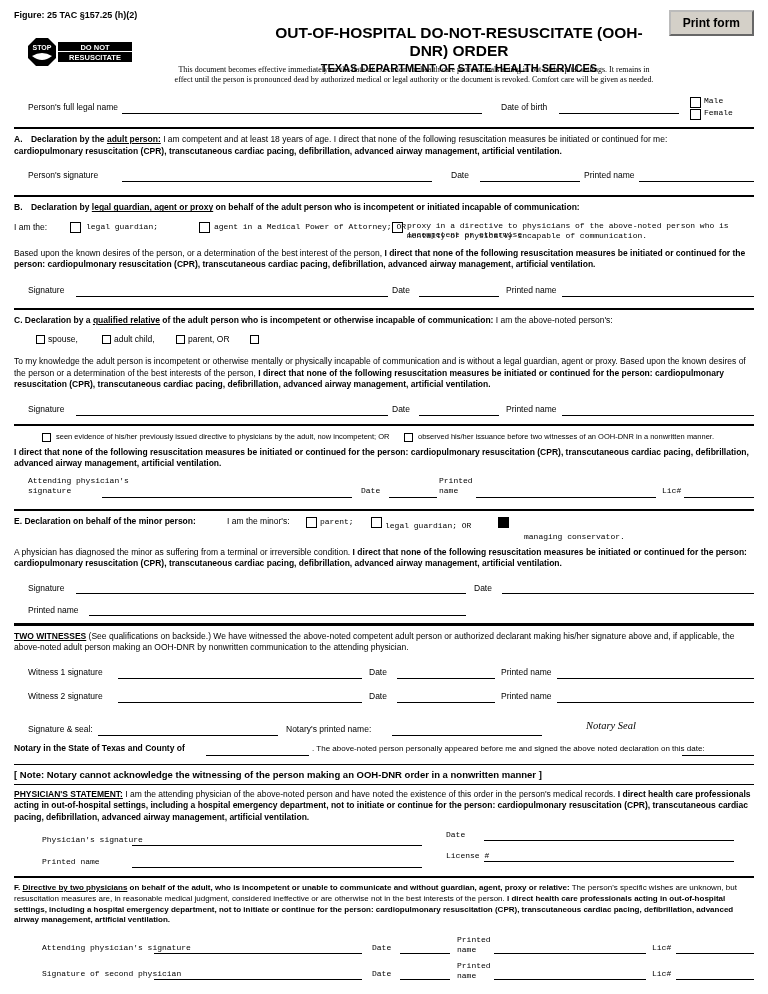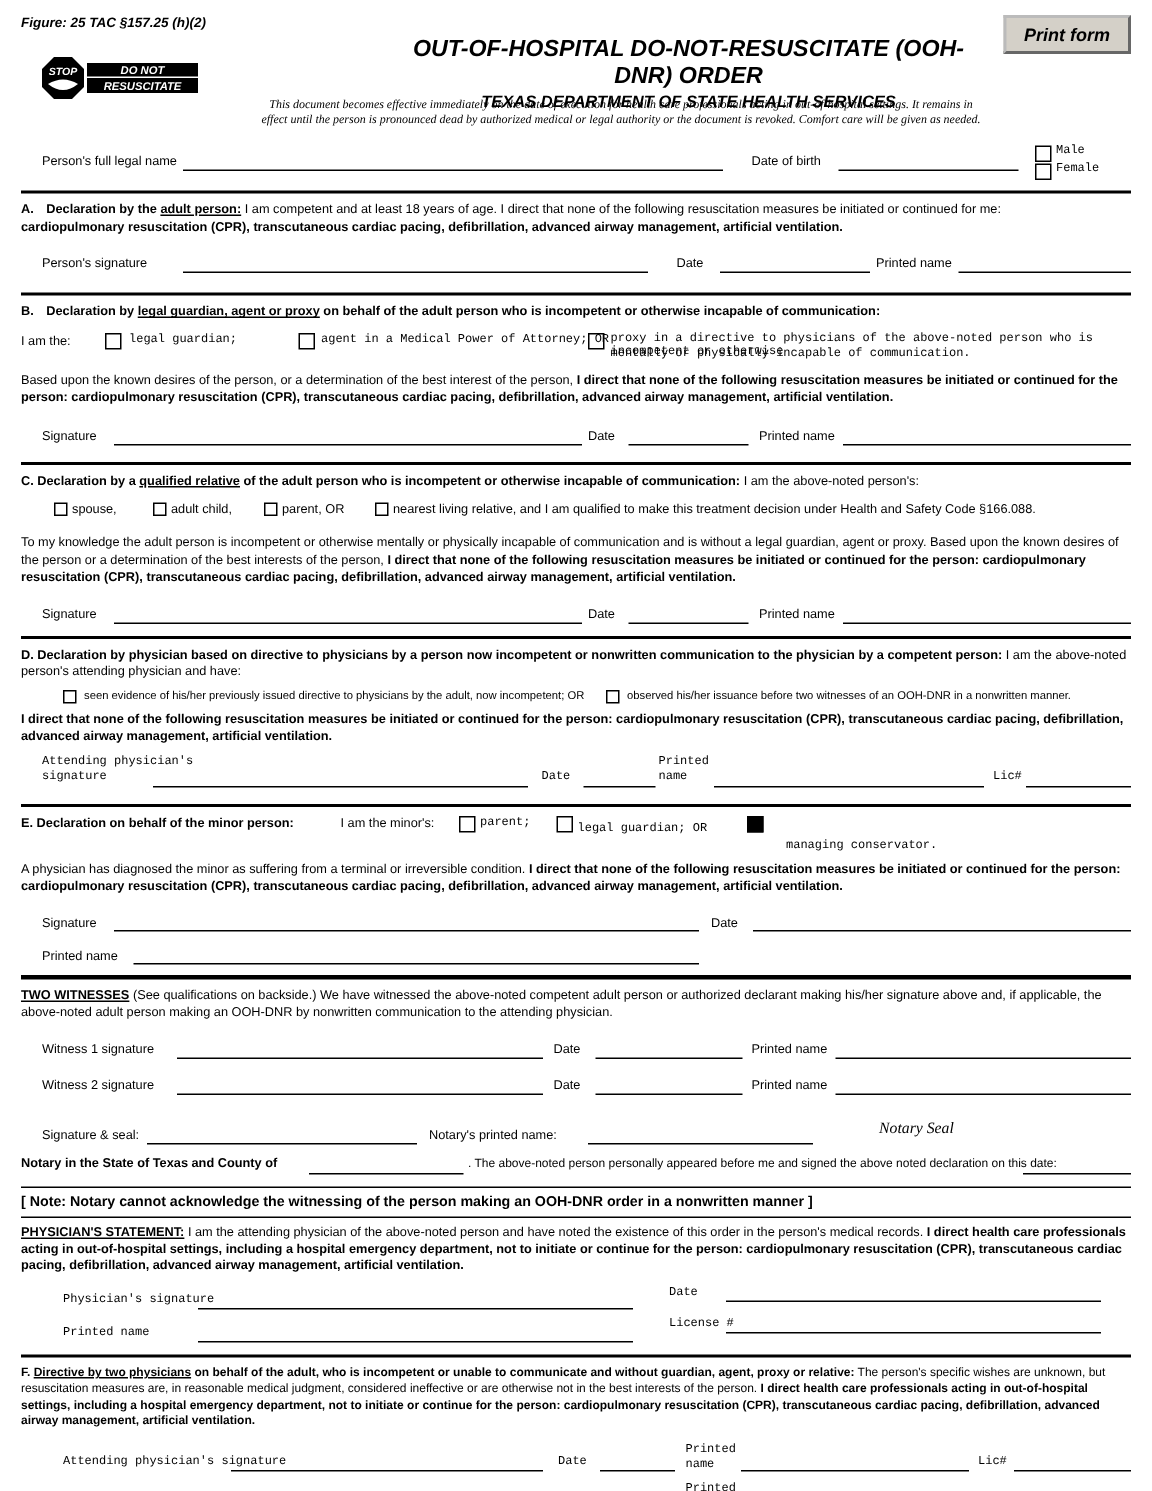--- a/index.html
+++ b/index.html
@@ -27,21 +27,21 @@
   .lbl{font-family:Liberation Mono, monospace;font-size:8px;}
   .lbl9{font-family:"Liberation Sans",sans-serif;font-size:8.5px;}
   .ul{border-bottom:1px solid #000;}
 </style>
 </head>
 <body>
 
 <div class="page">
  <div class="inner">
 
-  <div style="position:relative;height:86px;font-style:italic;">
+  <div style="position:relative;height:86px;">
     <div class="hdr-figure" style="position:absolute;left:0;top:0;">Figure: 25 TAC §157.25 (h)(2)</div>
     <div class="printbtn">Print form</div>
 
     <div style="position:absolute;left:250px;top:14px;width:390px;">
       <div class="title">OUT-OF-HOSPITAL DO-NOT-RESUSCITATE (OOH-DNR) ORDER</div>
       <div class="subtitle" style="margin-top:2px;">TEXAS DEPARTMENT OF STATE HEALTH SERVICES</div>
     </div>
 
     <div style="position:absolute;left:12px;top:26px;width:110px;">
       <svg width="108" height="36" viewBox="0 0 108 36">
@@ -85,21 +85,21 @@
       <span class="lbl9" style="position:absolute;left:570px;top:10px;">Printed name</span>
       <div class="ul" style="position:absolute;left:625px;top:0;width:115px;height:21px;"></div>
     </div>
   </div>
 
   <div class="hr2"></div>
 
   <div>
     <div class="sans s85 bold" style="line-height:1.35;">
       <span>B.</span>
-      <span style="margin-left:6px;">Declaration by </span><span class="u">legal guardian, agent or proxy</span><span> on behalf of the adult person who is incompetent or otherwise incapable of communication:</span>
+      <span style="margin-left:6px;">Declaration by </span><span class="u">legal guardian, agent or proxy</span><span> on behalf of the adult person who is incompetent or initiated incapable of communication:</span>
     </div>
     <div style="position:relative;height:30px;margin-top:4px;">
       <span class="lbl9" style="position:absolute;left:0;top:4px;">I am the:</span>
       <span class="box" style="position:absolute;left:56px;top:4px;"></span>
       <span class="lbl" style="position:absolute;left:72px;top:4px;">legal guardian;</span>
       <span class="box" style="position:absolute;left:185px;top:4px;"></span>
       <span class="lbl" style="position:absolute;left:200px;top:4px;">agent in a Medical Power of Attorney; OR</span>
       <span class="box" style="position:absolute;left:378px;top:4px;"></span>
       <span class="lbl" style="position:absolute;left:393px;top:3px;">proxy in a directive to physicians of the above-noted person who is incompetent or otherwise</span>
       <span class="lbl" style="position:absolute;left:393px;top:13px;">mentally or physically incapable of communication.</span>
@@ -124,41 +124,37 @@
       <span>C. Declaration by a </span><span class="u">qualified relative</span><span> of the adult person who is incompetent or otherwise incapable of communication:</span><span style="font-weight:normal;"> I am the above-noted person's:</span>
     </div>
     <div style="position:relative;height:24px;margin-top:6px;">
       <span class="boxsm" style="position:absolute;left:22px;top:3px;"></span>
       <span class="lbl9" style="position:absolute;left:34px;top:2px;">spouse,</span>
       <span class="boxsm" style="position:absolute;left:88px;top:3px;"></span>
       <span class="lbl9" style="position:absolute;left:100px;top:2px;">adult child,</span>
       <span class="boxsm" style="position:absolute;left:162px;top:3px;"></span>
       <span class="lbl9" style="position:absolute;left:174px;top:2px;">parent, OR</span>
       <span class="boxsm" style="position:absolute;left:236px;top:3px;"></span>
-      <span class="lbl9" style="position:absolute;left:248px;top:2px;">nearest living relative, and I am qualified to make this treatment decision under  Health and Safety Code §166.088.</span>
     </div>
     <div class="sans s85" style="line-height:1.35;">
       <span>To my knowledge the adult person is incompetent or otherwise mentally or physically incapable of communication and is without a legal guardian, agent or proxy. Based upon the known desires of the person or a determination of the best interests of the person, </span><span class="bold">I direct that none of the following resuscitation measures be initiated or continued for the person: cardiopulmonary resuscitation (CPR), transcutaneous cardiac pacing, defibrillation, advanced airway management, artificial ventilation.</span>
     </div>
     <div style="position:relative;height:24px;margin-top:4px;">
       <span class="lbl9" style="position:absolute;left:14px;top:9px;">Signature</span>
       <div class="ul" style="position:absolute;left:62px;top:0;width:312px;height:20px;"></div>
       <span class="lbl9" style="position:absolute;left:378px;top:9px;">Date</span>
       <div class="ul" style="position:absolute;left:405px;top:0;width:80px;height:20px;"></div>
       <span class="lbl9" style="position:absolute;left:492px;top:9px;">Printed name</span>
       <div class="ul" style="position:absolute;left:548px;top:0;width:192px;height:20px;"></div>
     </div>
   </div>
 
   <div class="hr2"></div>
 
   <div>
-    <div class="sans s85" style="line-height:1.35;">
-      <span class="bold">D. Declaration by physician based on directive to physicians by a person now incompetent or nonwritten communication to the physician by a competent person:</span><span> I am the above-noted person's attending physician and have:</span>
-    </div>
     <div style="position:relative;height:16px;margin-top:4px;">
       <span class="boxsm" style="position:absolute;left:28px;top:2px;"></span>
       <span class="tiny" style="position:absolute;left:42px;top:1px;font-family:'Liberation Sans',sans-serif;">seen evidence of his/her previously issued directive to physicians by the adult, now incompetent; OR</span>
       <span class="boxsm" style="position:absolute;left:390px;top:2px;"></span>
       <span class="tiny" style="position:absolute;left:404px;top:1px;font-family:'Liberation Sans',sans-serif;">observed his/her issuance before two witnesses of an OOH-DNR in a nonwritten manner.</span>
     </div>
     <div class="sans s85 bold" style="line-height:1.35;">I direct that none of the following resuscitation measures be initiated or continued for the person: cardiopulmonary resuscitation (CPR), transcutaneous cardiac pacing, defibrillation, advanced airway management, artificial ventilation.</div>
     <div style="position:relative;height:30px;margin-top:4px;">
       <span class="lbl" style="position:absolute;left:14px;top:2px;">Attending physician's</span>
       <span class="lbl" style="position:absolute;left:14px;top:12px;">signature</span>

